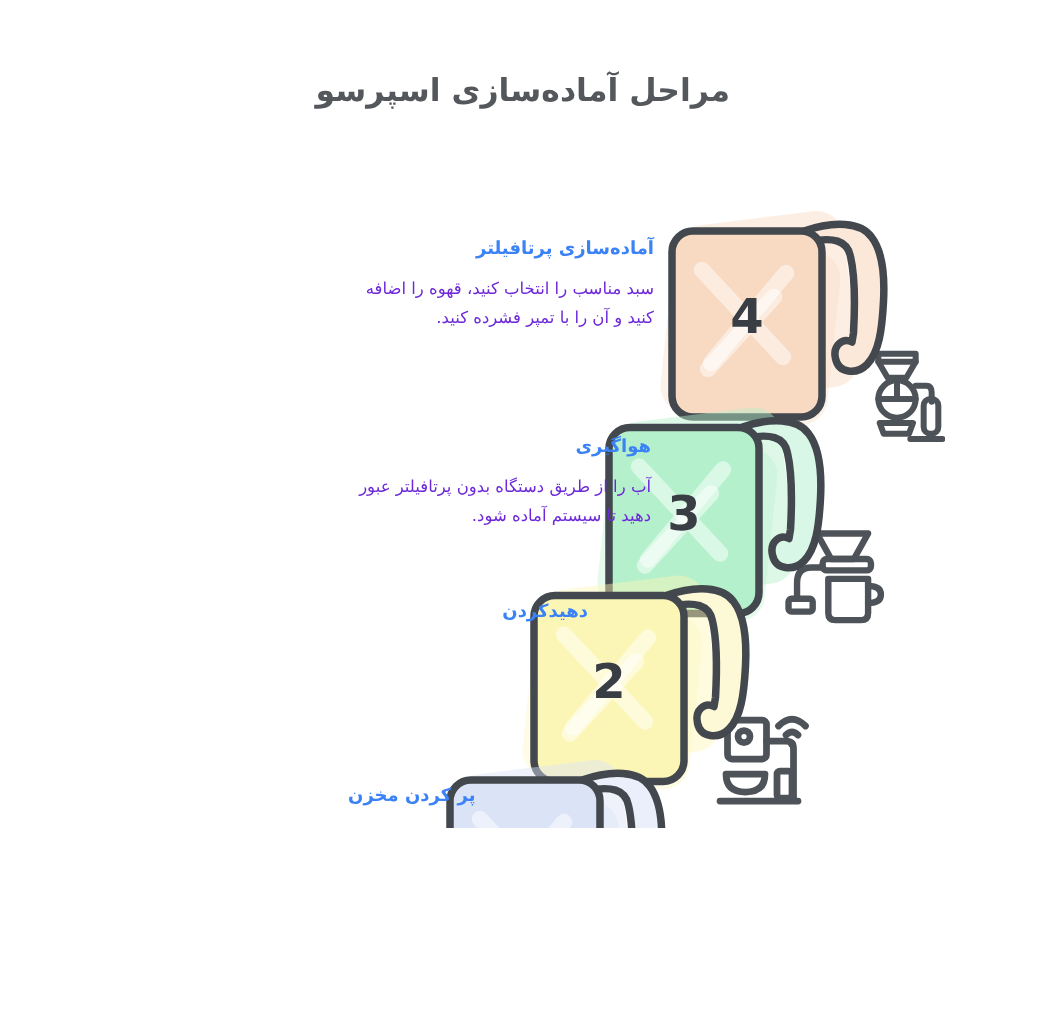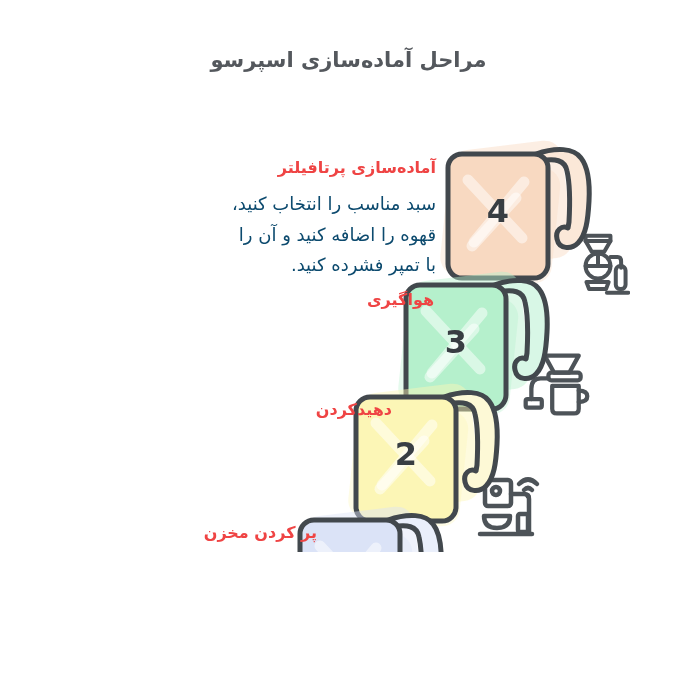--- a/index.html
+++ b/index.html
@@ -1,22 +1,22 @@
 <!DOCTYPE html>
 <html lang="fa" style="--c1: #dbe3f7; --cl1: #eaeffb; --c2: #fcf6b6; --cl2: #fdf9d6; --c3: #b5f0cc; --cl3: #d8f7e6; --c4: #f8d9c1; --cl4: #fbe8d8;"><head>
 <meta charset="utf-8">
 <style>
   html,body{margin:0;padding:0;background:#ffffff;}
   body{font-family:"DejaVu Sans",sans-serif;}
   .canvas{position:relative;width:697px;height:552px;background:#ffffff;overflow:hidden;margin:0 auto;}
   .page-title{position:absolute;top:48px;left:0;width:100%;text-align:center;
     font-size:21px;font-weight:bold;color:#54585d;letter-spacing:.5px;}
   .step-text{position:absolute;direction:rtl;text-align:right;z-index:10;}
-  .step-heading{font-size:16px;font-weight:bold;color:#ef4444;margin:0 0 12px 0;}
-  .step-desc{font-size:18px;color:#0c4a6e;line-height:1.7;margin:0;}
+  .step-heading{font-size:12px;font-weight:bold;color:#3b82f6;margin:0 0 12px 0;}
+  .step-desc{font-size:11px;color:#6d28d9;line-height:1.7;margin:0;}
   .scroll{position:absolute;overflow:visible;}
   .scroll svg{overflow:visible;display:block;}
   .icon{position:absolute;z-index:5;}
   .txt4{top:158px;right:261px;width:205px;}
   .txt3{top:290px;right:263px;width:195px;margin-left:11px;}
   .txt2{top:400px;right:305px;width:200px;}
   .txt1{top:523px;right:380px;width:215px;}
   .s4{left:444px;top:146px;z-index:6;}
   .s3{left:402px;top:277px;z-index:7;}
   .s2{left:352px;top:389px;z-index:8;}
@@ -37,20 +37,21 @@
 
   <div class="page-title">مراحل آماده‌سازی اسپرسو</div>
 
   <div class="step-text txt4">
     <div class="step-heading">آماده‌سازی پرتافیلتر</div>
     <p class="step-desc">سبد مناسب را انتخاب کنید، قهوه را اضافه کنید و آن را با تمپر فشرده کنید.</p>
   </div>
 
   <div class="step-text txt3">
     <div class="step-heading">هواگیری</div>
+    <p class="step-desc">آب را از طریق دستگاه بدون پرتافیلتر عبور دهید تا سیستم آماده شود.</p>
   </div>
 
   <div class="step-text txt2">
     <div class="step-heading">دهید‌کردن</div>
   </div>
 
   <div class="step-text txt1">
     <div class="step-heading">پر کردن مخزن</div>
   </div>
 

